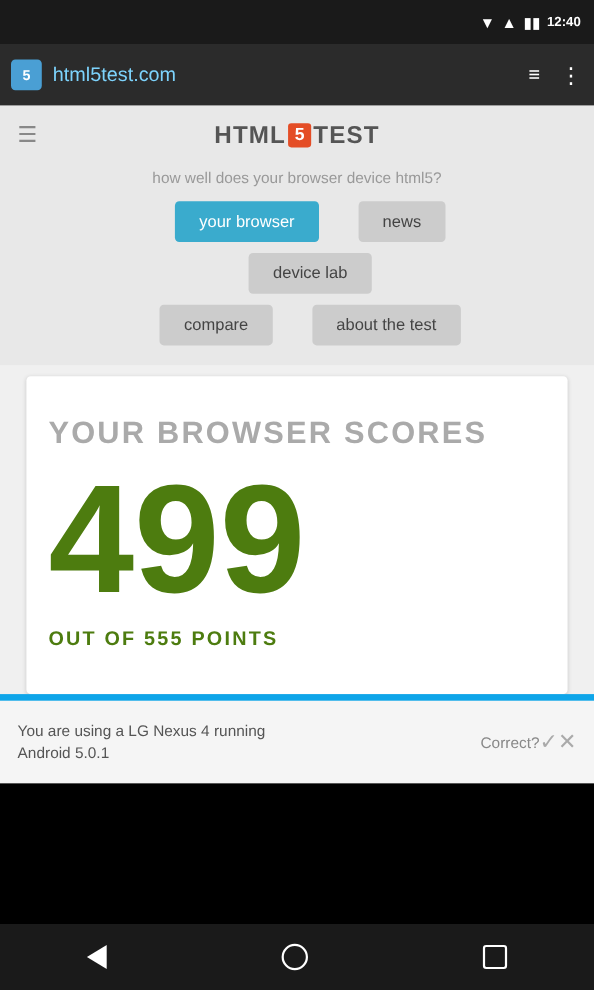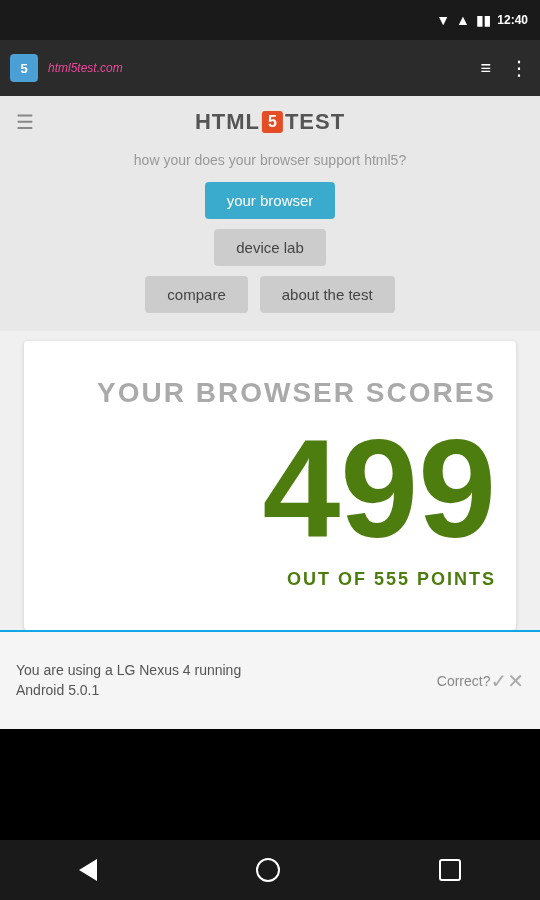--- a/index.html
+++ b/index.html
@@ -56,23 +56,22 @@
       display: flex;
       align-items: center;
       justify-content: center;
       color: white;
       font-size: 13px;
       font-weight: bold;
       flex-shrink: 0;
     }
     .browser-url {
       flex: 1;
-      color: #ec4899;
-      font-size: 12px;
-      font-style: italic;
+      color: #7dd3fc;
+      font-size: 18px;
     }
     .browser-menu-lines {
       color: white;
       font-size: 18px;
       margin-right: 8px;
       cursor: pointer;
     }
     .browser-menu-dots {
       color: white;
       font-size: 20px;
@@ -148,20 +147,21 @@
       display: flex;
       gap: 12px;
     }
     .nav-btn {
       padding: 10px 22px;
       border: none;
       border-radius: 4px;
       font-size: 15px;
       cursor: pointer;
       font-weight: normal;
+      margin-left: 24px;
     }
     .nav-btn.active {
       background: #3aabcd;
       color: white;
     }
     .nav-btn.inactive {
       background: #cccccc;
       color: #444;
     }
 
@@ -169,21 +169,21 @@
     .score-section {
       width: 100%;
       background: #f0f0f0;
       padding: 10px 0 0 0;
     }
     .score-card {
       margin: 0 24px;
       background: white;
       border-radius: 4px;
       padding: 36px 20px 40px 20px;
-      text-align: right;
+      text-align: left;
       box-shadow: 0 1px 4px rgba(0,0,0,0.15);
     }
     .score-title {
       font-size: 28px;
       font-weight: bold;
       color: #aaaaaa;
       letter-spacing: 2px;
       text-transform: uppercase;
       margin-bottom: 10px;
     }
@@ -199,22 +199,22 @@
       font-weight: bold;
       color: #4d7c0f;
       letter-spacing: 2px;
       text-transform: uppercase;
     }
 
     
     .bottom-info-bar {
       width: 100%;
       background: #f5f5f5;
-      border-top: 2px solid #0ea5e9;
-      padding: 29px 16px;
+      border-top: 6px solid #0ea5e9;
+      padding: 18px 16px;
       display: flex;
       align-items: center;
       justify-content: space-between;
     }
     .device-info {
       font-size: 14px;
       color: #555;
       line-height: 1.4;
     }
     .correct-section {
@@ -294,25 +294,26 @@
 
   <div class="nav-header">
     <span class="hamburger-icon">☰</span>
     <div class="site-logo">
       <span class="logo-html5">HTML</span>
       <span class="logo-5-badge">5</span>
       <span class="logo-test">TEST</span>
     </div>
   </div>
 
-  <div class="tagline">how your does your browser support html5?</div>
+  <div class="tagline">how well does your browser device html5?</div>
 
   <div class="nav-buttons">
     <div class="nav-row">
       <button class="nav-btn active">your browser</button>
+      <button class="nav-btn inactive">news</button>
     </div>
     <div class="nav-row">
       <button class="nav-btn inactive">device lab</button>
     </div>
     <div class="nav-row">
       <button class="nav-btn inactive">compare</button>
       <button class="nav-btn inactive">about the test</button>
     </div>
   </div>
 

